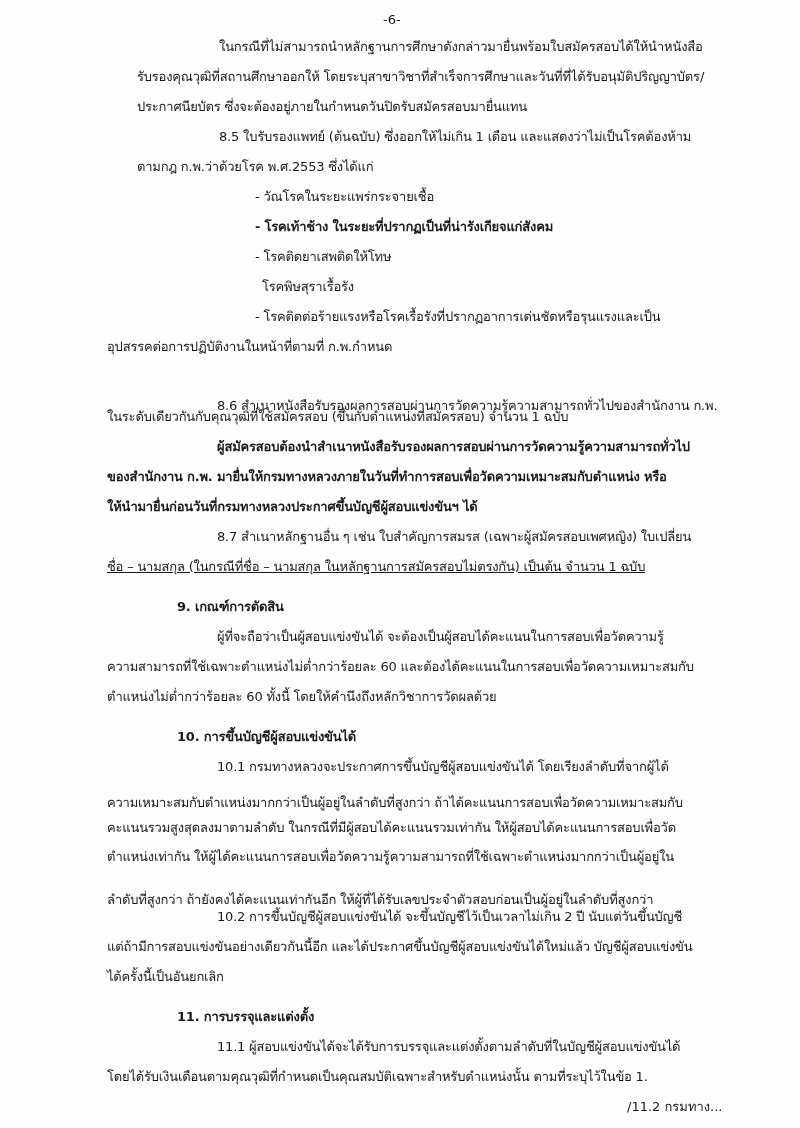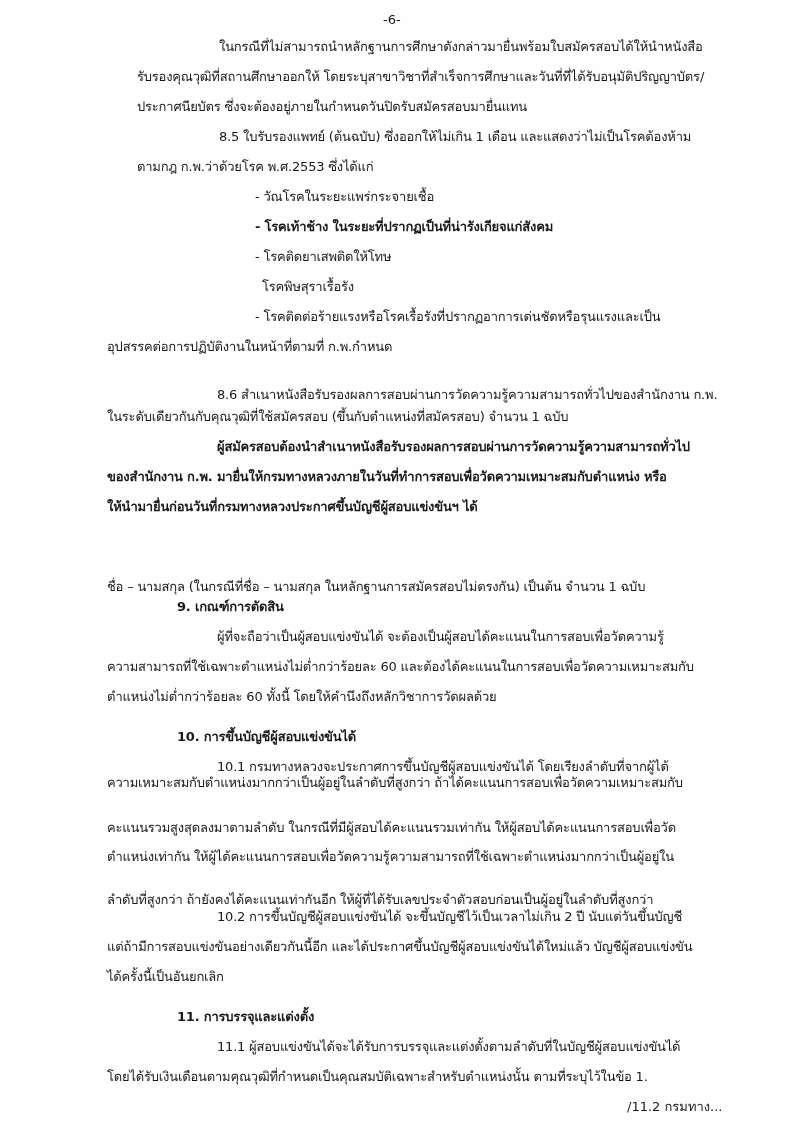--- a/index.html
+++ b/index.html
@@ -27,34 +27,35 @@
   <div class="ln" style="left:137px;top:68px;">รับรองคุณวุฒิที่สถานศึกษาออกให้  โดยระบุสาขาวิชาที่สำเร็จการศึกษาและวันที่ที่ได้รับอนุมัติปริญญาบัตร/</div>
   <div class="ln" style="left:137px;top:98px;">ประกาศนียบัตร  ซึ่งจะต้องอยู่ภายในกำหนดวันปิดรับสมัครสอบมายื่นแทน</div>
   <div class="ln" style="left:219px;top:128px;">8.5  ใบรับรองแพทย์ (ต้นฉบับ) ซึ่งออกให้ไม่เกิน 1 เดือน  และแสดงว่าไม่เป็นโรคต้องห้าม</div>
   <div class="ln" style="left:137px;top:158px;">ตามกฎ ก.พ.ว่าด้วยโรค พ.ศ.2553 ซึ่งได้แก่</div>
   <div class="ln" style="left:255px;top:188px;">- วัณโรคในระยะแพร่กระจายเชื้อ</div>
   <div class="ln" style="left:255px;top:218px;font-weight:bold;">- โรคเท้าช้าง ในระยะที่ปรากฏเป็นที่น่ารังเกียจแก่สังคม</div>
   <div class="ln" style="left:255px;top:248px;">- โรคติดยาเสพติดให้โทษ</div>
   <div class="ln" style="left:262px;top:278px;">โรคพิษสุราเรื้อรัง</div>
   <div class="ln" style="left:255px;top:308px;">- โรคติดต่อร้ายแรงหรือโรคเรื้อรังที่ปรากฏอาการเด่นชัดหรือรุนแรงและเป็น</div>
   <div class="ln" style="left:107px;top:338px;">อุปสรรคต่อการปฏิบัติงานในหน้าที่ตามที่ ก.พ.กำหนด</div>
-  <div class="ln" style="left:217px;top:386px;">8.6  สำเนาหนังสือรับรองผลการสอบผ่านการวัดความรู้ความสามารถทั่วไปของสำนักงาน ก.พ.</div>
+  <div class="ln" style="left:217px;top:397px;">8.6  สำเนาหนังสือรับรองผลการสอบผ่านการวัดความรู้ความสามารถทั่วไปของสำนักงาน ก.พ.</div>
   <div class="ln" style="left:107px;top:408px;">ในระดับเดียวกันกับคุณวุฒิที่ใช้สมัครสอบ (ขึ้นกับตำแหน่งที่สมัครสอบ)  จำนวน 1 ฉบับ</div>
   <div class="ln b" style="left:217px;top:438px;">ผู้สมัครสอบต้องนำสำเนาหนังสือรับรองผลการสอบผ่านการวัดความรู้ความสามารถทั่วไป</div>
   <div class="ln b" style="left:107px;top:468px;">ของสำนักงาน ก.พ. มายื่นให้กรมทางหลวงภายในวันที่ทำการสอบเพื่อวัดความเหมาะสมกับตำแหน่ง หรือ</div>
   <div class="ln b" style="left:107px;top:498px;">ให้นำมายื่นก่อนวันที่กรมทางหลวงประกาศขึ้นบัญชีผู้สอบแข่งขันฯ ได้</div>
-  <div class="ln" style="left:107px;top:578px;">ชื่อ – นามสกุล  (ในกรณีที่ชื่อ – นามสกุล  ในหลักฐานการสมัครสอบไม่ตรงกัน)  เป็นต้น  จำนวน 1  ฉบับ</div>
+  <div class="ln" style="left:217px;top:528px;">8.7   สำเนาหลักฐานอื่น ๆ  เช่น  ใบสำคัญการสมรส (เฉพาะผู้สมัครสอบเพศหญิง) ใบเปลี่ยน</div>
+  <div class="ln" style="left:107px;top:558px;text-decoration:underline;">ชื่อ – นามสกุล  (ในกรณีที่ชื่อ – นามสกุล  ในหลักฐานการสมัครสอบไม่ตรงกัน)  เป็นต้น  จำนวน 1  ฉบับ</div>
   <div class="ln b" style="left:177px;top:598px;">9.  เกณฑ์การตัดสิน</div>
   <div class="ln" style="left:217px;top:628px;">ผู้ที่จะถือว่าเป็นผู้สอบแข่งขันได้ จะต้องเป็นผู้สอบได้คะแนนในการสอบเพื่อวัดความรู้</div>
   <div class="ln" style="left:107px;top:658px;">ความสามารถที่ใช้เฉพาะตำแหน่งไม่ต่ำกว่าร้อยละ 60 และต้องได้คะแนนในการสอบเพื่อวัดความเหมาะสมกับ</div>
   <div class="ln" style="left:107px;top:688px;">ตำแหน่งไม่ต่ำกว่าร้อยละ 60  ทั้งนี้ โดยให้คำนึงถึงหลักวิชาการวัดผลด้วย</div>
   <div class="ln b" style="left:177px;top:728px;">10.  การขึ้นบัญชีผู้สอบแข่งขันได้</div>
   <div class="ln" style="left:217px;top:758px;">10.1  กรมทางหลวงจะประกาศการขึ้นบัญชีผู้สอบแข่งขันได้ โดยเรียงลำดับที่จากผู้ได้</div>
   <div class="ln" style="left:107px;top:819px;text-align:center;">คะแนนรวมสูงสุดลงมาตามลำดับ ในกรณีที่มีผู้สอบได้คะแนนรวมเท่ากัน  ให้ผู้สอบได้คะแนนการสอบเพื่อวัด</div>
-  <div class="ln" style="left:107px;top:774px;">ความเหมาะสมกับตำแหน่งมากกว่าเป็นผู้อยู่ในลำดับที่สูงกว่า  ถ้าได้คะแนนการสอบเพื่อวัดความเหมาะสมกับ</div>
+  <div class="ln" style="left:107px;top:794px;">ความเหมาะสมกับตำแหน่งมากกว่าเป็นผู้อยู่ในลำดับที่สูงกว่า  ถ้าได้คะแนนการสอบเพื่อวัดความเหมาะสมกับ</div>
   <div class="ln" style="left:107px;top:848px;">ตำแหน่งเท่ากัน  ให้ผู้ได้คะแนนการสอบเพื่อวัดความรู้ความสามารถที่ใช้เฉพาะตำแหน่งมากกว่าเป็นผู้อยู่ใน</div>
   <div class="ln" style="left:107px;top:878px;margin-top:13px;">ลำดับที่สูงกว่า ถ้ายังคงได้คะแนนเท่ากันอีก ให้ผู้ที่ได้รับเลขประจำตัวสอบก่อนเป็นผู้อยู่ในลำดับที่สูงกว่า</div>
   <div class="ln" style="left:217px;top:908px;">10.2  การขึ้นบัญชีผู้สอบแข่งขันได้ จะขึ้นบัญชีไว้เป็นเวลาไม่เกิน 2 ปี นับแต่วันขึ้นบัญชี</div>
   <div class="ln" style="left:107px;top:938px;">แต่ถ้ามีการสอบแข่งขันอย่างเดียวกันนี้อีก และได้ประกาศขึ้นบัญชีผู้สอบแข่งขันได้ใหม่แล้ว บัญชีผู้สอบแข่งขัน</div>
   <div class="ln" style="left:107px;top:968px;">ได้ครั้งนี้เป็นอันยกเลิก</div>
   <div class="ln b" style="left:177px;top:1008px;">11.  การบรรจุและแต่งตั้ง</div>
   <div class="ln" style="left:217px;top:1038px;">11.1  ผู้สอบแข่งขันได้จะได้รับการบรรจุและแต่งตั้งตามลำดับที่ในบัญชีผู้สอบแข่งขันได้</div>
   <div class="ln" style="left:107px;top:1068px;">โดยได้รับเงินเดือนตามคุณวุฒิที่กำหนดเป็นคุณสมบัติเฉพาะสำหรับตำแหน่งนั้น ตามที่ระบุไว้ในข้อ 1.</div>
 
   <div class="footer" style="top:1096px;">/11.2  กรมทาง...</div>

